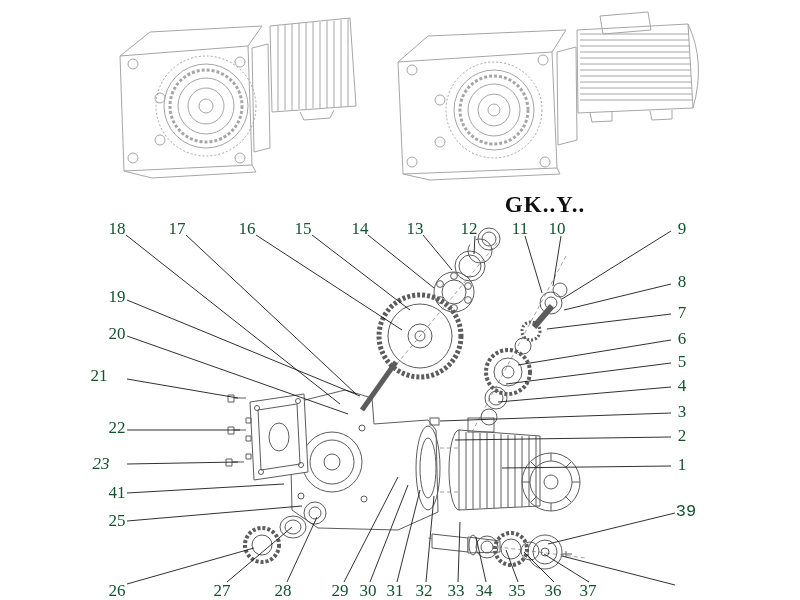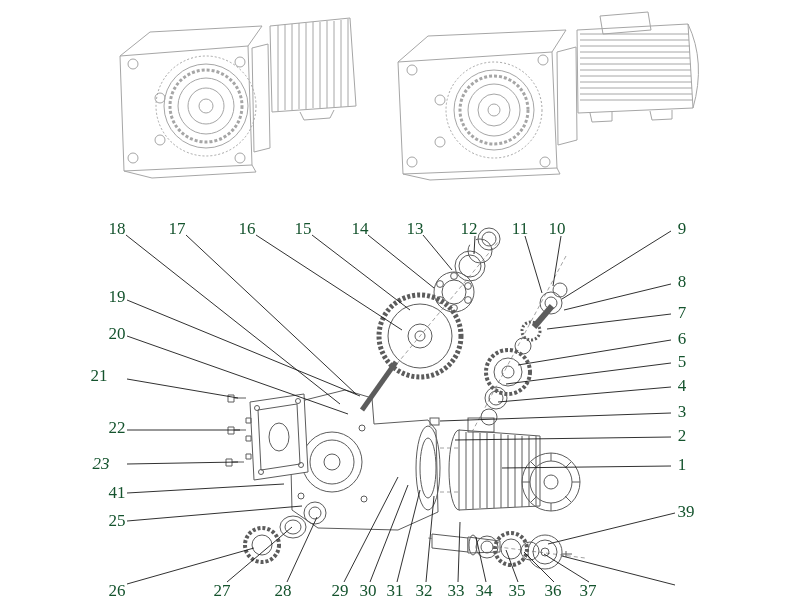--- a/index.html
+++ b/index.html
@@ -210,40 +210,41 @@
       <line x1="397" y1="582" x2="420" y2="490"></line>
       <line x1="426" y1="582" x2="434" y2="496"></line>
       <line x1="458" y1="582" x2="460" y2="522"></line>
       <line x1="486" y1="582" x2="476" y2="537"></line>
       <line x1="518" y1="582" x2="506" y2="550"></line>
       <line x1="554" y1="582" x2="524" y2="552"></line>
       <line x1="589" y1="582" x2="544" y2="554"></line>
     </g>
   </svg>
 
+  <div class="variant-title" style="left:545px;top:192px;">GK..Y..</div>
 
   <div class="callout" style="left:117px;top:228px;">18</div>
   <div class="callout" style="left:177px;top:228px;">17</div>
   <div class="callout" style="left:247px;top:228px;">16</div>
   <div class="callout" style="left:303px;top:228px;">15</div>
   <div class="callout" style="left:360px;top:228px;">14</div>
   <div class="callout" style="left:415px;top:228px;">13</div>
   <div class="callout" style="left:469px;top:228px;">12</div>
   <div class="callout" style="left:520px;top:228px;">11</div>
   <div class="callout" style="left:557px;top:228px;">10</div>
   <div class="callout" style="left:682px;top:228px;">9</div>
   <div class="callout" style="left:682px;top:281px;">8</div>
   <div class="callout" style="left:682px;top:312px;">7</div>
   <div class="callout" style="left:682px;top:338px;">6</div>
   <div class="callout" style="left:682px;top:361px;">5</div>
   <div class="callout" style="left:682px;top:385px;">4</div>
   <div class="callout" style="left:682px;top:411px;">3</div>
   <div class="callout" style="left:682px;top:435px;">2</div>
   <div class="callout" style="left:682px;top:464px;">1</div>
-  <div class="callout" style="left:686px;top:511px;">39</div>
+  <div class="callout" style="left:686px;top:511px;font-family:Liberation Mono, monospace;">39</div>
   <div class="callout" style="left:686px;top:608px;margin-top:36px;">38</div>
   <div class="callout" style="left:117px;top:296px;">19</div>
   <div class="callout" style="left:117px;top:333px;">20</div>
   <div class="callout" style="left:99px;top:375px;">21</div>
   <div class="callout" style="left:117px;top:427px;">22</div>
   <div class="callout" style="left:101px;top:463px;font-style:italic;">23</div>
   <div class="callout" style="left:117px;top:492px;">41</div>
   <div class="callout" style="left:117px;top:520px;">25</div>
   <div class="callout" style="left:117px;top:590px;">26</div>
   <div class="callout" style="left:222px;top:590px;">27</div>

